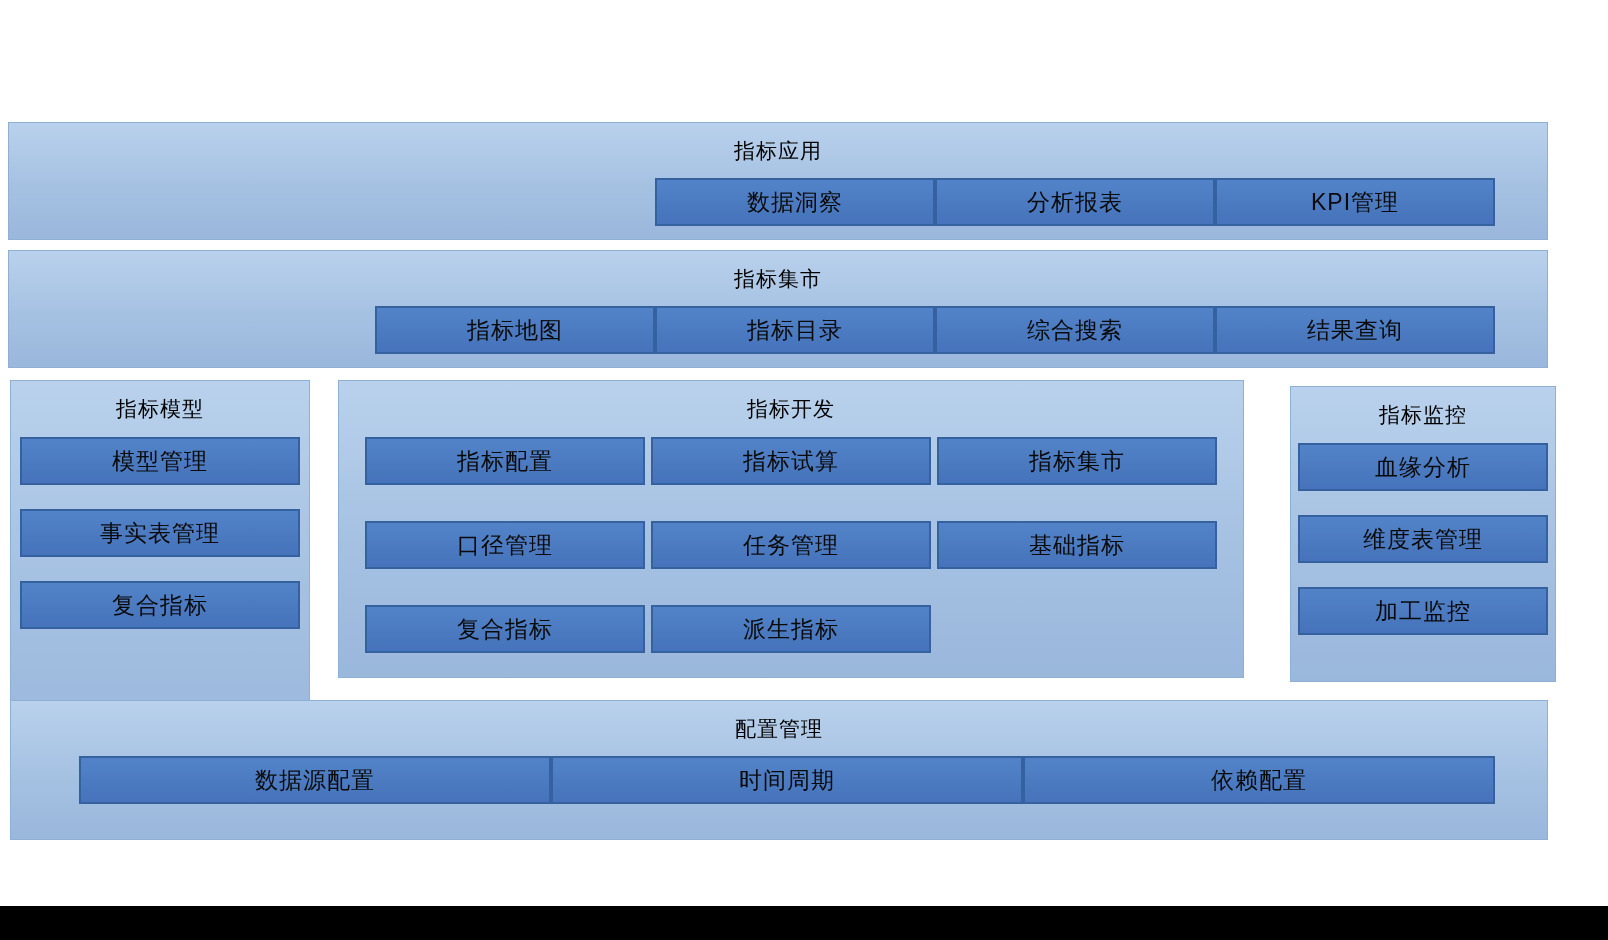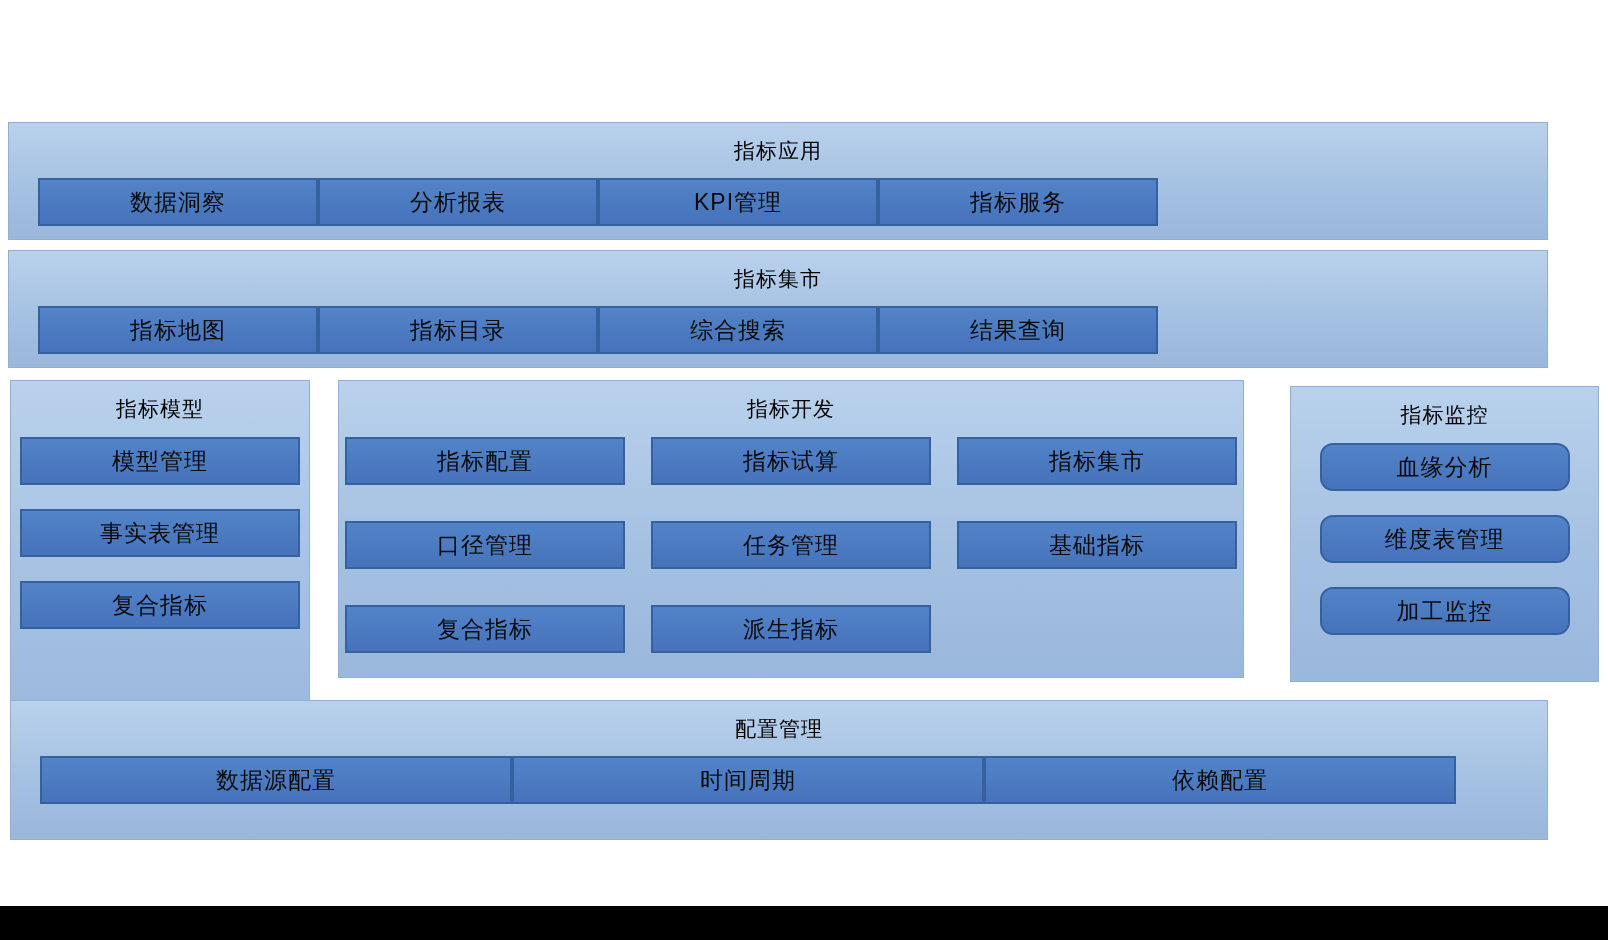--- a/index.html
+++ b/index.html
@@ -38,53 +38,53 @@
     display: flex;
     align-items: center;
     justify-content: center;
     font-size: 23px;
     color: #0a0a0a;
     letter-spacing: 1px;
   }
   
   .hrow {
     display: flex;
-    justify-content: flex-start;
-    padding: 0 29px;
+    justify-content: flex-end;
+    padding: 0 52px;
     margin-top: 13px;
   }
   .hrow .node { width: 280px; }
   .hrow-wide .node { width: 472px; }
 
   
   .panel-app    { left: 8px;  top: 122px; width: 1540px; height: 118px; }
   .panel-market { left: 8px;  top: 250px; width: 1540px; height: 118px; }
   .panel-config { left: 10px; top: 700px; width: 1538px; height: 140px; }
 
   
   .panel-model   { left: 10px;   top: 380px; width: 300px; height: 372px; }
   .panel-dev     { left: 338px;  top: 380px; width: 906px; height: 298px; }
-  .panel-monitor { left: 1290px; top: 386px; width: 309px; height: 296px; }
+  .panel-monitor { left: 1290px; top: 386px; width: 266px; height: 296px; }
 
   .vcol {
     display: flex;
     flex-direction: column;
     align-items: center;
     gap: 24px;
     margin-top: 14px;
   }
   .panel-model .node { width: 280px; }
-  .panel-monitor .node { width: 250px; border-radius: 13px; }
+  .panel-monitor .node { width: 250px; }
 
   .grid3 {
     display: grid;
     grid-template-columns: repeat(3, 280px);
     justify-content: space-between;
     row-gap: 36px;
-    padding: 0 6px;
+    padding: 0 26px;
     margin-top: 14px;
   }
 
   .bottom-bar {
     position: absolute;
     left: 0;
     top: 906px;
     width: 1608px;
     height: 34px;
     background: #000000;
@@ -94,21 +94,20 @@
 <body>
 
 <div class="stage">
 
   <section class="panel panel-app">
     <h2 class="panel-title">指标应用</h2>
     <div class="hrow">
       <div class="node">数据洞察</div>
       <div class="node">分析报表</div>
       <div class="node">KPI管理</div>
-      <div class="node">指标服务</div>
     </div>
   </section>
 
   <section class="panel panel-market">
     <h2 class="panel-title">指标集市</h2>
     <div class="hrow">
       <div class="node">指标地图</div>
       <div class="node">指标目录</div>
       <div class="node">综合搜索</div>
       <div class="node">结果查询</div>

